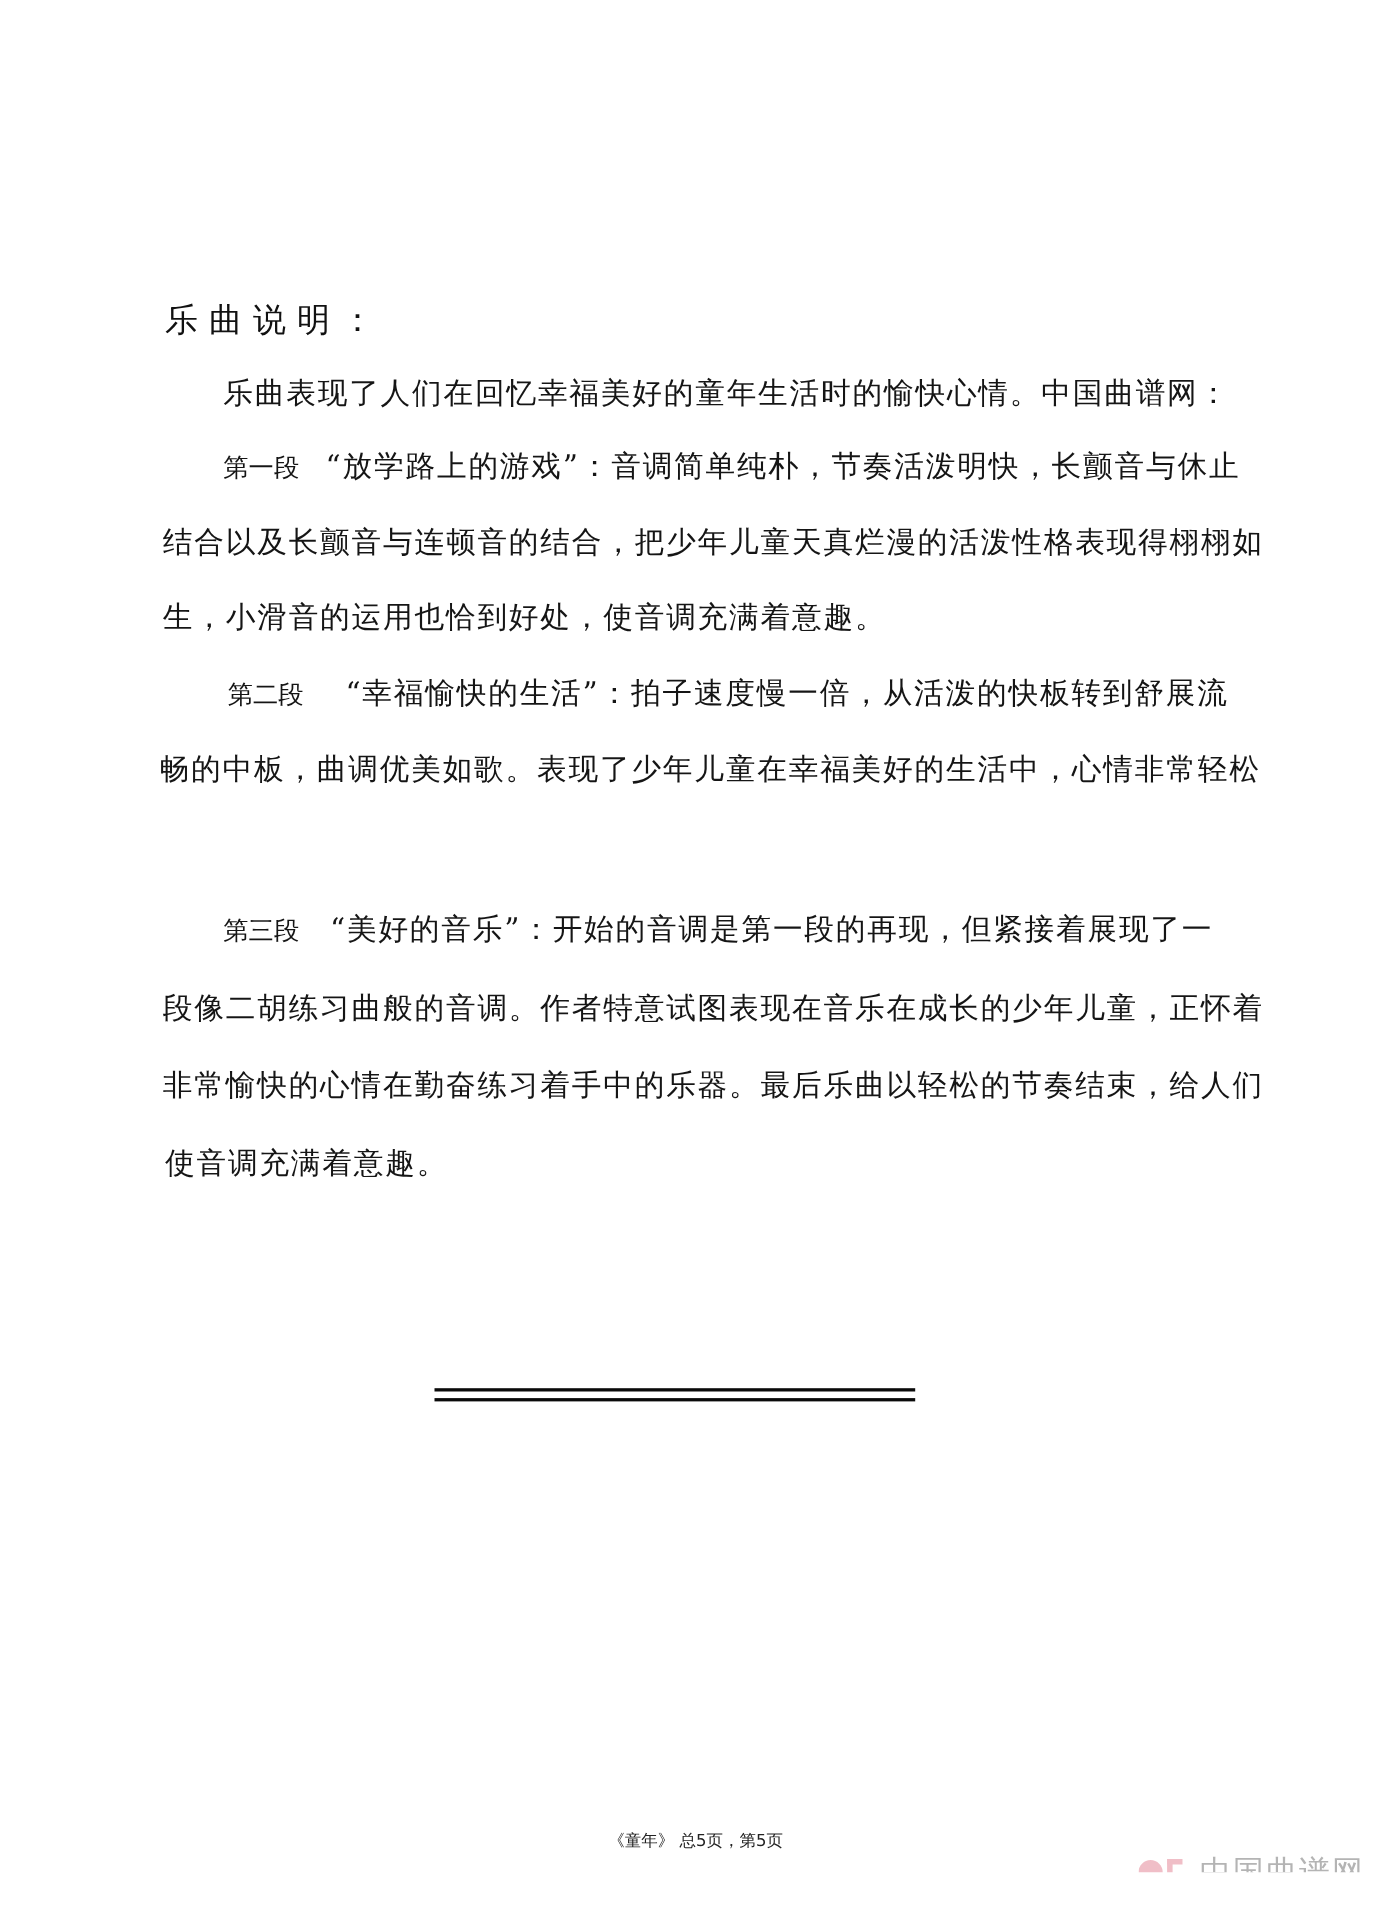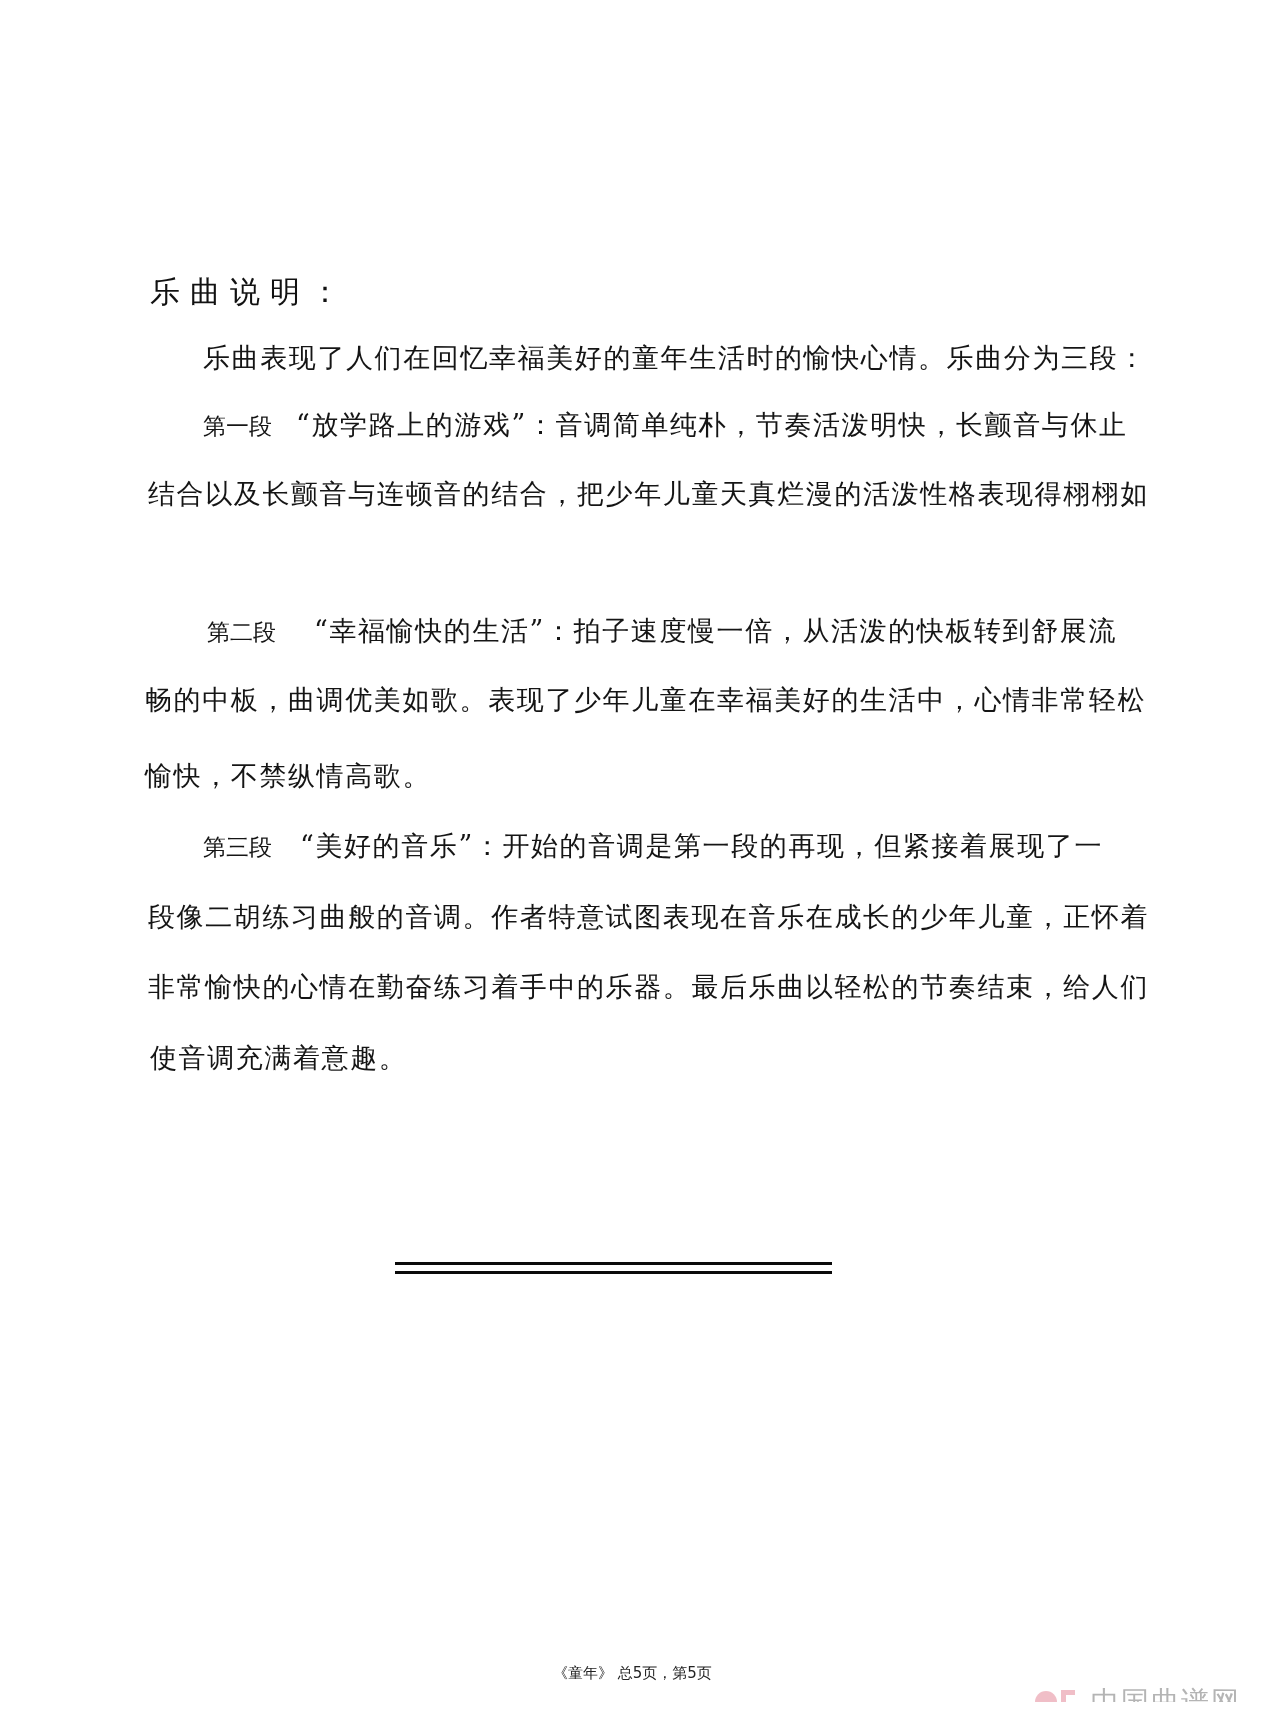--- a/index.html
+++ b/index.html
@@ -110,32 +110,32 @@
       margin-top: 2px;
     }
   </style>
 </head>
 <body>
 
 <div class="page">
 
   <div class="title">乐曲说明：</div>
 
-  <div class="line" style="left:203px; top:340px;">乐曲表现了人们在回忆幸福美好的童年生活时的愉快心情。乐曲分为三段：</div>
+  <div class="line" style="left:203px; top:340px;">乐曲表现了人们在回忆幸福美好的童年生活时的愉快心情。中国曲谱网：</div>
 
   <div class="line" style="left:203px; top:407px;">
     <span class="sec-label">第一段</span><span class="sec-title">“放学路上的游戏”：</span><span>音调简单纯朴，节奏活泼明快，长颤音与休止</span>
   </div>
   <div class="line" style="left:148px; top:476px;">结合以及长颤音与连顿音的结合，把少年儿童天真烂漫的活泼性格表现得栩栩如</div>
+  <div class="line" style="left:148px; top:544px;">生，小滑音的运用也恰到好处，使音调充满着意趣。</div>
 
   <div class="line" style="left:207px; top:613px;">
     <span class="sec-label">第二段</span><span class="sec-title" style="margin-left:14px;">“幸福愉快的生活”：</span><span>拍子速度慢一倍，从活泼的快板转到舒展流</span>
   </div>
   <div class="line" style="left:145px; top:682px;">畅的中板，曲调优美如歌。表现了少年儿童在幸福美好的生活中，心情非常轻松</div>
-  <div class="line" style="left:145px; top:758px;">愉快，不禁纵情高歌。</div>
 
   <div class="line" style="left:203px; top:828px;">
     <span class="sec-label">第三段</span><span class="sec-title" style="margin-left:4px;">“美好的音乐”：</span><span>开始的音调是第一段的再现，但紧接着展现了一</span>
   </div>
   <div class="line" style="left:148px; top:969px;">非常愉快的心情在勤奋练习着手中的乐器。最后乐曲以轻松的节奏结束，给人们</div>
   <div class="line" style="left:148px; top:899px;">段像二胡练习曲般的音调。作者特意试图表现在音乐在成长的少年儿童，正怀着</div>
   <div class="line" style="left:150px; top:1040px;">使音调充满着意趣。</div>
 
   <div class="rule" style="top:1262px;"></div>
   <div class="rule" style="top:1271px;"></div>

